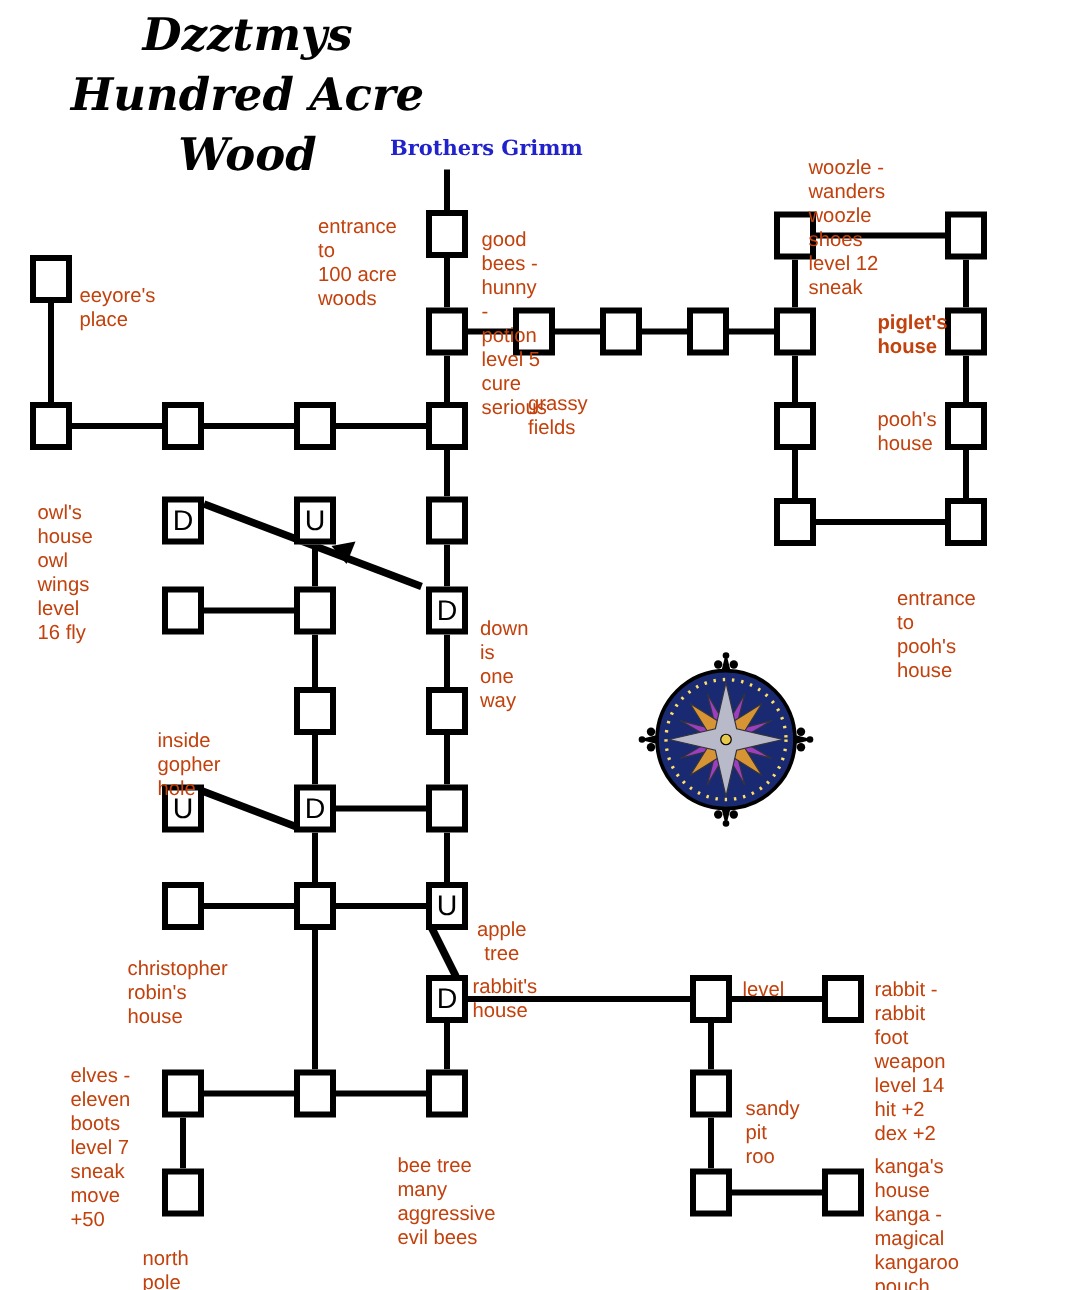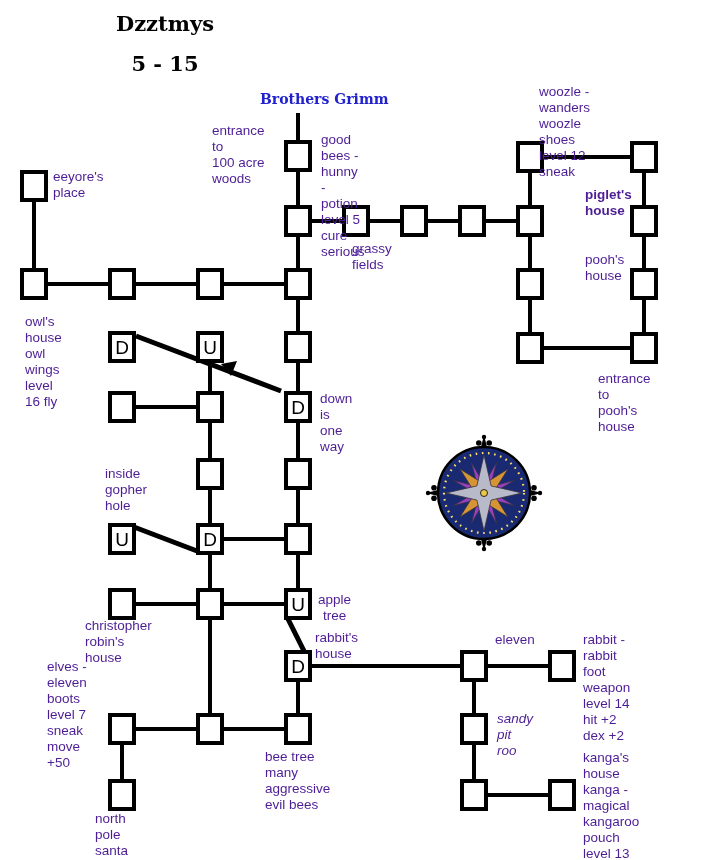--- a/index.html
+++ b/index.html
@@ -9,27 +9,27 @@
   }
   #map-svg{position:absolute;left:0;top:0;}
   .room{
     position:absolute;width:28px;height:32px;box-sizing:border-box;
     border:4px solid #000;background:#fff;
     display:flex;align-items:center;justify-content:center;
     font:19px/1 "Liberation Sans",sans-serif;color:#000;
   }
   .map-label{
     position:absolute;font:13.5px/16px "Liberation Sans",sans-serif;
-    color:#4c1d95;white-space:pre-wrap;
+    color:#c2410c;white-space:pre-wrap;margin-top:20px;
   }
   #title-block{
     position:absolute;left:0;top:4px;width:330px;text-align:center;
     font-family:"DejaVu Serif",serif;font-weight:bold;color:#000;
   }
-  #title-block .t-line{font-size:21px;line-height:40px;}
+  #title-block .t-line{font-size:30px;line-height:40px;font-style:italic;}
   #credit{
     position:absolute;left:237px;top:91px;
     font:bold 14px/16px "DejaVu Serif",serif;
     margin-left:23px;
   }
   #rooms-layer,#labels-layer{position:absolute;left:0;top:0;width:0;height:0;}
 </style>
 </head>
 <body>
 
@@ -192,46 +192,46 @@
 owl wings
 level 16 fly</div>
       <div class="map-label" style="left: 320px; top: 391px;">down is
 one way</div>
       <div class="map-label" style="left: 105px; top: 466px;">inside
 gopher
 hole</div>
       <div class="map-label" style="left: 318px; top: 592px; text-align: center;">apple tree</div>
       <div class="map-label" style="left: 315px; top: 630px;">rabbit's
 house</div>
-      <div class="map-label" style="left: 495px; top: 632px;">eleven</div>
+      <div class="map-label" style="left: 495px; top: 632px;">level</div>
       <div class="map-label" style="left: 583px; top: 632px;">rabbit -
 rabbit foot
 weapon  level 14
 hit +2   dex +2</div>
-      <div class="map-label" style="left: 497px; top: 711px; font-style: italic;">sandy pit
+      <div class="map-label" style="left: 497px; top: 711px;">sandy pit
 roo</div>
       <div class="map-label" style="left: 583px; top: 750px;">kanga's house
 kanga -
 magical kangaroo
 pouch
 level 13 container
 will hold 101kg</div>
       <div class="map-label" style="left: 85px; top: 618px;">christopher
 robin's house</div>
-      <div class="map-label" style="left: 47px; top: 659px;">elves -
+      <div class="map-label" style="left: 47px; top: 689px;">elves -
 eleven boots
 level 7
 sneak
 move +50</div>
       <div class="map-label" style="left: 95px; top: 811px;">north pole
 santa</div>
       <div class="map-label" style="left: 265px; top: 749px;">bee tree
 many aggressive
 evil bees</div>
     </div>
 
   <div id="title-block">
     <div class="t-line">Dzztmys</div>
-    <div class="t-line">5 - 15</div>
+    <div class="t-line">Hundred Acre Wood</div>
   </div>
   <div id="credit" style="color: rgb(34, 34, 204);">Brothers Grimm</div>
 
 </div>
 
 </body></html>

